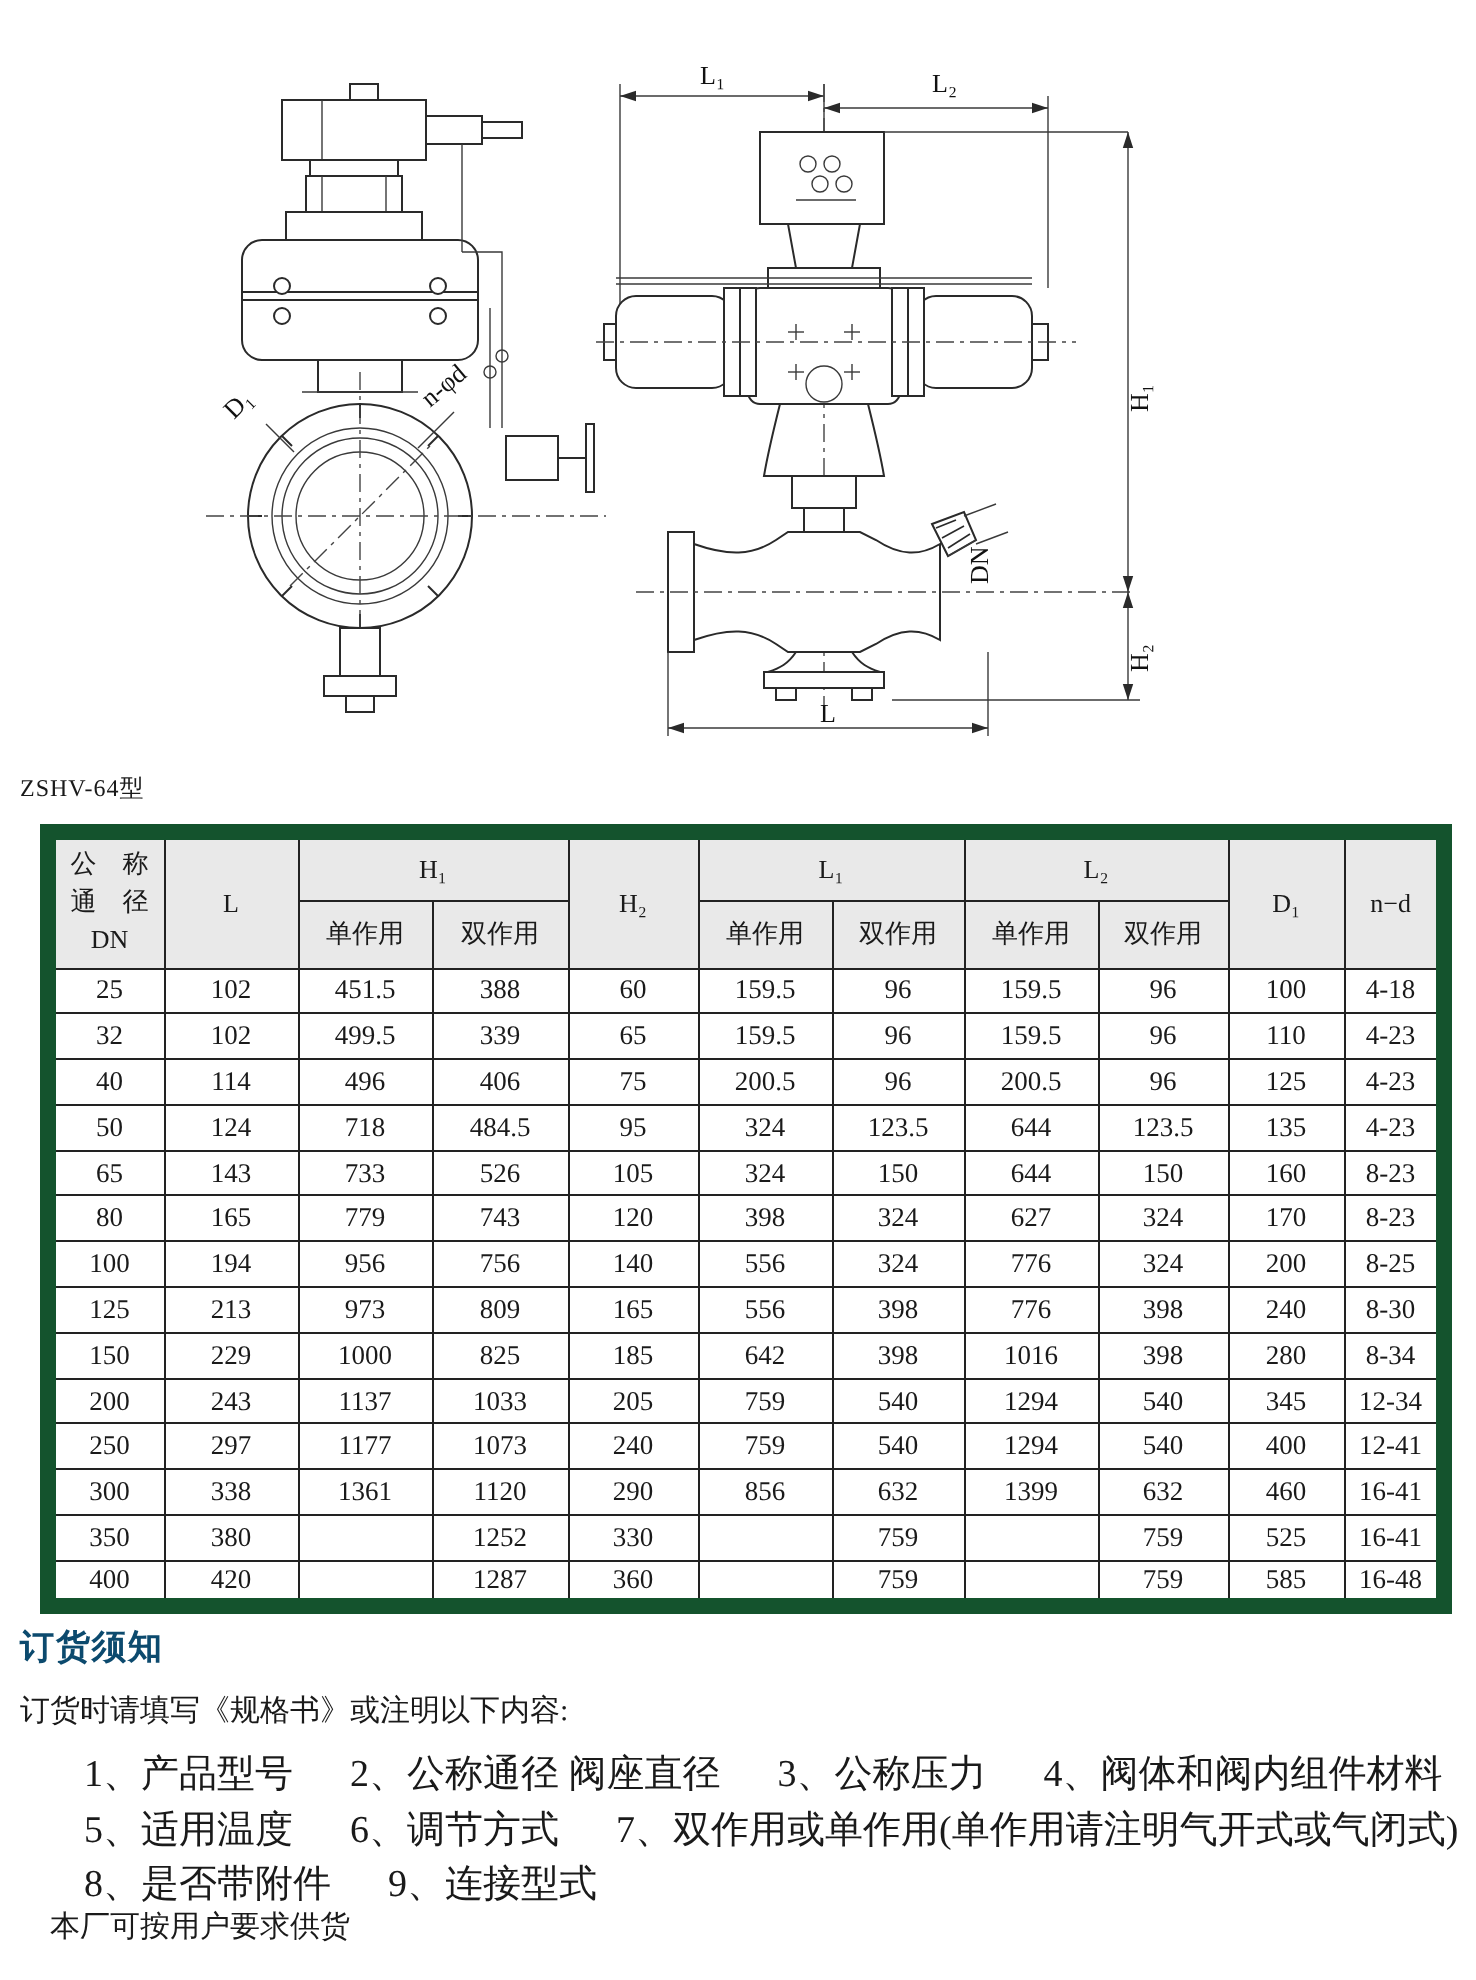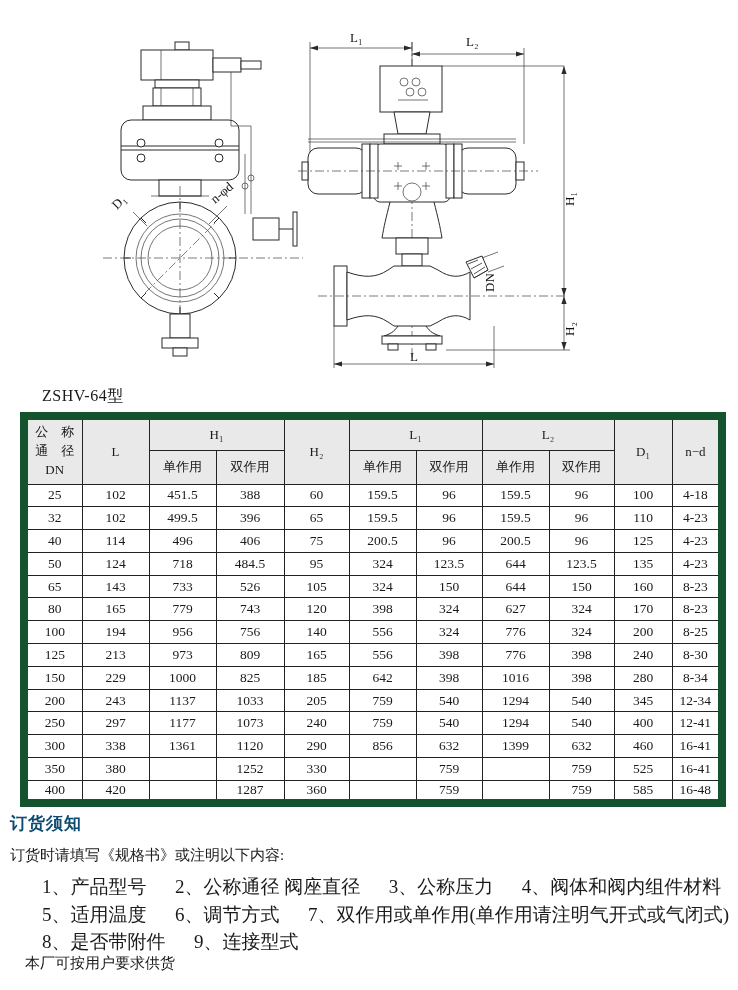--- a/index.html
+++ b/index.html
@@ -13,21 +13,21 @@
   .drawing { position:absolute; }
   .drawing svg { display:block; }
   .dwg-line { stroke:#2a2a2a; stroke-width:1; fill:none; }
   .dwg-thin { stroke:#3a3a3a; stroke-width:0.7; fill:none; }
   .dwg-center { stroke:#444; stroke-width:0.7; fill:none; stroke-dasharray:9 3 2 3; }
   .dwg-fill { fill:#fff; stroke:#2a2a2a; stroke-width:1; }
   .dwg-dark { fill:#2a2a2a; stroke:none; }
   .dwg-text { font-family:"Liberation Serif","DejaVu Serif",serif; font-size:13px; fill:#111; }
   .hatch { stroke:#2a2a2a; stroke-width:0.8; }
   
-  .model-label { position:absolute; left:10px; top:386px; font-size:16px; letter-spacing:0.5px;margin-left:32px; }
+  .model-label { position:absolute; left:10px; top:386px; font-size:12px; letter-spacing:0.5px; }
   
   .dim-table {
     position:absolute; left:20px; top:412px; width:698px;
     border-collapse:collapse; table-layout:fixed;
     font-size:13px; text-align:center;
     border:8px solid #14532d;
   }
   .dim-table th, .dim-table td { border:1px solid #222; padding:0; vertical-align:middle; }
   .dim-table thead th { background:#e9e9e9; font-weight:normal; font-size:13px; }
   .dim-table thead tr:first-child th { height:34px; }
@@ -274,21 +274,21 @@
           <td>96</td>
           <td>159.5</td>
           <td>96</td>
           <td>100</td>
           <td>4-18</td>
         </tr>
         <tr>
           <td>32</td>
           <td>102</td>
           <td>499.5</td>
-          <td>396</td>
+          <td>339</td>
           <td>65</td>
           <td>159.5</td>
           <td>96</td>
           <td>159.5</td>
           <td>96</td>
           <td>110</td>
           <td>4-23</td>
         </tr>
         <tr>
           <td>40</td>

